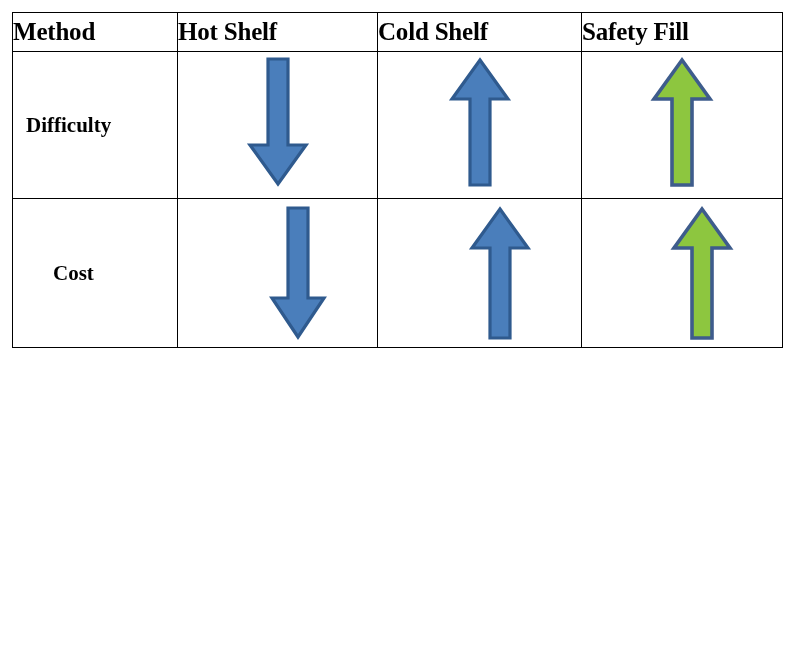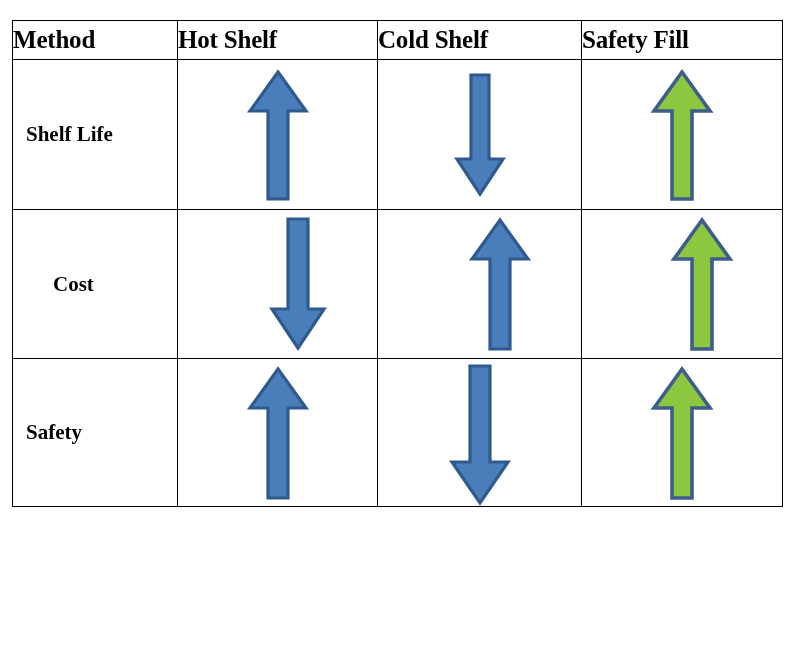--- a/index.html
+++ b/index.html
@@ -18,21 +18,21 @@
   #page {
     position: relative;
     width: 795px;
     height: 651px;
     background: #ffffff;
   }
 
   table.comparison {
     position: absolute;
     left: 12px;
-    top: 20px;
+    top: 12px;
     width: 770px;
     border-collapse: collapse;
     table-layout: fixed;
     background: #ffffff;
   }
 
   table.comparison td,
   table.comparison th {
     border: 1.4px solid #000000;
     padding: 0;
@@ -115,48 +115,48 @@
       <tr>
         <th>Method</th>
         <th>Hot Shelf</th>
         <th>Cold Shelf</th>
         <th>Safety Fill</th>
       </tr>
     </thead>
 
     <tbody>
 
-
-      <tr class="r2">
-        <td class="rowlabel">Shelf Life</td>
+      <tr class="r1">
+        <td class="rowlabel">Difficulty</td>
 
         <td class="arrowcell">
           <span class="arrow-wrap">
-            <svg class="arrow-svg pos-mid" width="62" height="132" viewBox="0 0 62 132">
-              <polygon points="31,3 59,42 41,42 41,130 21,130 21,42 3,42" fill="#4A7EBB" stroke="#2F5A8E" stroke-width="3.2" stroke-linejoin="miter"></polygon>
+            <svg class="arrow-svg pos-top" width="62" height="130" viewBox="0 0 62 130">
+              <polygon points="21,2 41,2 41,88 59,88 31,127 3,88 21,88" fill="#4A7EBB" stroke="#2F5A8E" stroke-width="3.2" stroke-linejoin="miter"></polygon>
             </svg>
           </span>
         </td>
 
         <td class="arrowcell">
           <span class="arrow-wrap">
-            <svg class="arrow-svg pos-mid" width="52" height="124" viewBox="0 0 52 124">
-              <polygon points="17,2 35,2 35,86 49,86 26,121 3,86 17,86" fill="#4A7EBB" stroke="#2F5A8E" stroke-width="3.2" stroke-linejoin="miter"></polygon>
+            <svg class="arrow-svg pos-top" width="62" height="130" viewBox="0 0 62 130">
+              <polygon points="31,3 59,42 41,42 41,128 21,128 21,42 3,42" fill="#4A7EBB" stroke="#2F5A8E" stroke-width="3.2" stroke-linejoin="miter"></polygon>
             </svg>
           </span>
         </td>
 
         <td class="arrowcell">
           <span class="arrow-wrap">
-            <svg class="arrow-svg pos-mid" width="62" height="132" viewBox="0 0 62 132">
-              <polygon points="31,3 59,42 41,42 41,130 21,130 21,42 3,42" fill="#8DC63F" stroke="#3E5C8C" stroke-width="3.6" stroke-linejoin="miter"></polygon>
+            <svg class="arrow-svg pos-top" width="62" height="130" viewBox="0 0 62 130">
+              <polygon points="31,3 59,42 41,42 41,128 21,128 21,42 3,42" fill="#8DC63F" stroke="#3E5C8C" stroke-width="3.6" stroke-linejoin="miter"></polygon>
             </svg>
           </span>
         </td>
       </tr>
+
 
       <tr class="r3">
         <td class="rowlabel">Cost</td>
 
         <td class="arrowcell">
           <span class="arrow-wrap">
             <svg class="arrow-svg pos-mid" width="58" height="134" viewBox="0 0 58 134">
               <polygon points="19,2 39,2 39,92 55,92 29,131 3,92 19,92" fill="#4A7EBB" stroke="#2F5A8E" stroke-width="3.2" stroke-linejoin="miter"></polygon>
             </svg>
           </span>
@@ -172,44 +172,17 @@
 
         <td class="arrowcell">
           <span class="arrow-wrap">
             <svg class="arrow-svg pos-mid" width="62" height="134" viewBox="0 0 62 134">
               <polygon points="31,3 59,42 41,42 41,132 21,132 21,42 3,42" fill="#8DC63F" stroke="#3E5C8C" stroke-width="3.6" stroke-linejoin="miter"></polygon>
             </svg>
           </span>
         </td>
       </tr>
 
-      <tr class="r4">
-        <td class="rowlabel">Safety</td>
-
-        <td class="arrowcell">
-          <span class="arrow-wrap">
-            <svg class="arrow-svg pos-mid" width="62" height="134" viewBox="0 0 62 134">
-              <polygon points="31,3 59,42 41,42 41,132 21,132 21,42 3,42" fill="#4A7EBB" stroke="#2F5A8E" stroke-width="3.2" stroke-linejoin="miter"></polygon>
-            </svg>
-          </span>
-        </td>
-
-        <td class="arrowcell">
-          <span class="arrow-wrap">
-            <svg class="arrow-svg pos-top" width="62" height="142" viewBox="0 0 62 142">
-              <polygon points="21,2 41,2 41,98 59,98 31,139 3,98 21,98" fill="#4A7EBB" stroke="#2F5A8E" stroke-width="3.2" stroke-linejoin="miter"></polygon>
-            </svg>
-          </span>
-        </td>
-
-        <td class="arrowcell">
-          <span class="arrow-wrap">
-            <svg class="arrow-svg pos-mid" width="62" height="134" viewBox="0 0 62 134">
-              <polygon points="31,3 59,42 41,42 41,132 21,132 21,42 3,42" fill="#8DC63F" stroke="#3E5C8C" stroke-width="3.6" stroke-linejoin="miter"></polygon>
-            </svg>
-          </span>
-        </td>
-      </tr>
 
     </tbody>
   </table>
 
 </div>
 
 </body></html>

